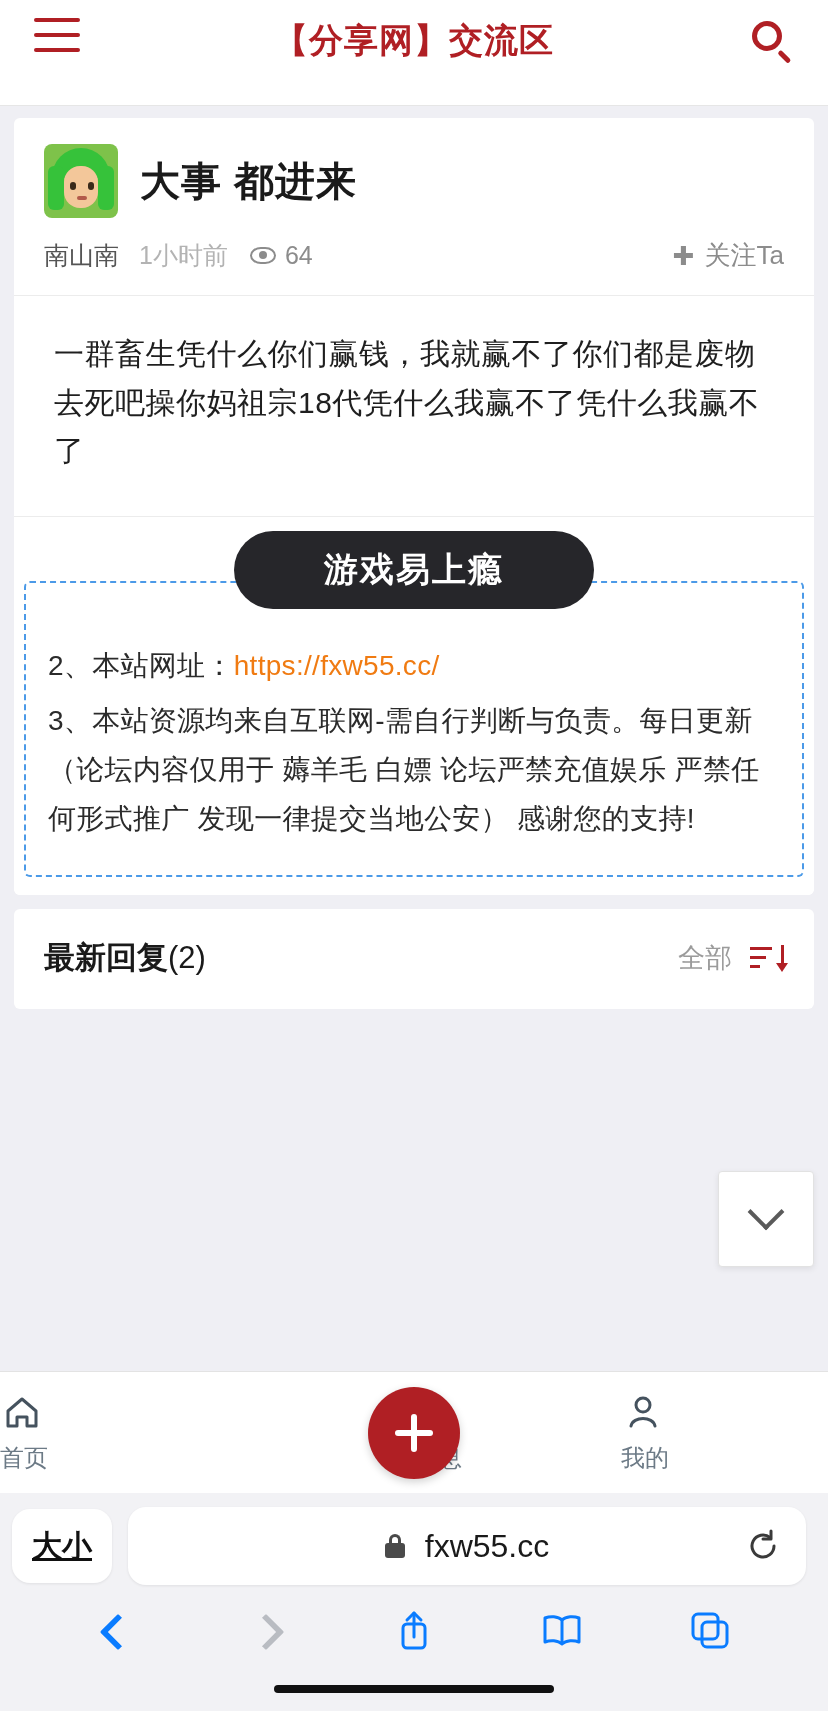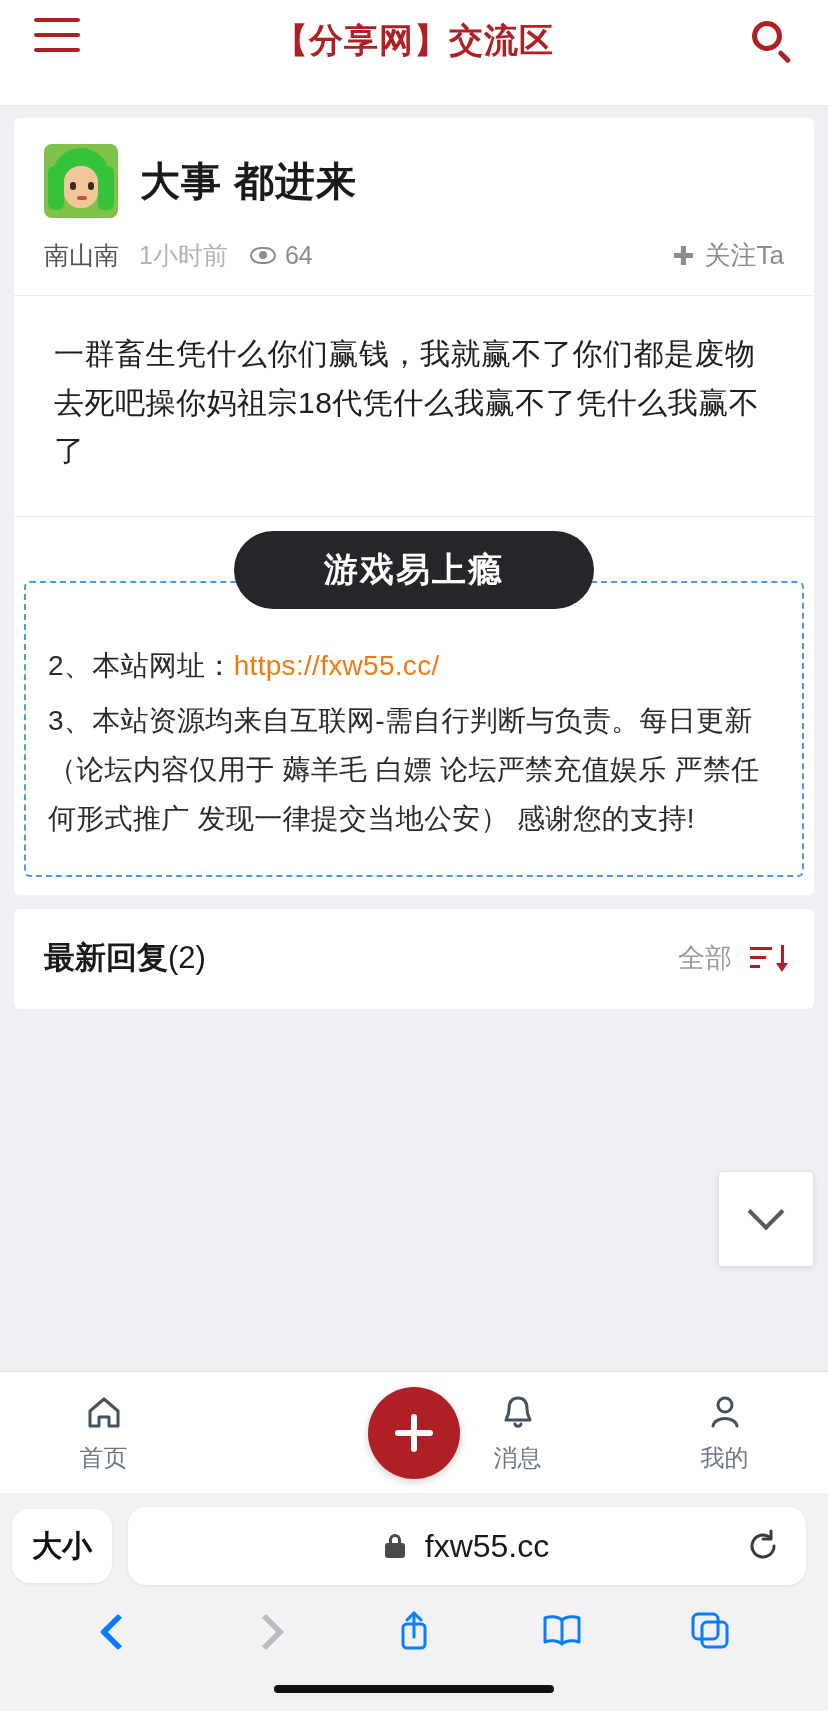--- a/index.html
+++ b/index.html
@@ -220,21 +220,21 @@
     flex: none;
     height: 122px;
     background: #ffffff;
     border-top: 1px solid #e3e3e3;
     display: flex;
     align-items: center;
     position: relative;
   }
   .tab {
     flex: 1;
-    display: flex; flex-direction: column; align-items: center; gap: 10px;
+    display: flex; flex-direction: column; gap: 10px;
     color: #6c7a86;
     font-size: 24px;
     cursor: pointer;
   }
   .tab.center { visibility: hidden; }
   .tab-icon { width: 44px; height: 40px; position: relative; }
   .ic-home svg, .tab-icon svg { display:block; }
   
   .add-btn {
     position: absolute;
@@ -265,20 +265,21 @@
     background: #ffffff;
     border-radius: 18px;
     height: 74px;
     display: flex; align-items: center;
     padding: 0 20px;
     font-size: 30px;
     color: #111;
     font-weight: bold;
     margin-left: -10px;
     box-shadow: 0 1px 3px rgba(0,0,0,0.08);
+    text-decoration: underline;
   }
   .urlbar {
     flex: 1;
     background: #ffffff;
     border-radius: 18px;
     height: 78px;
     display: flex; align-items: center; justify-content: center;
     position: relative;
     box-shadow: 0 1px 3px rgba(0,0,0,0.08);
   }

